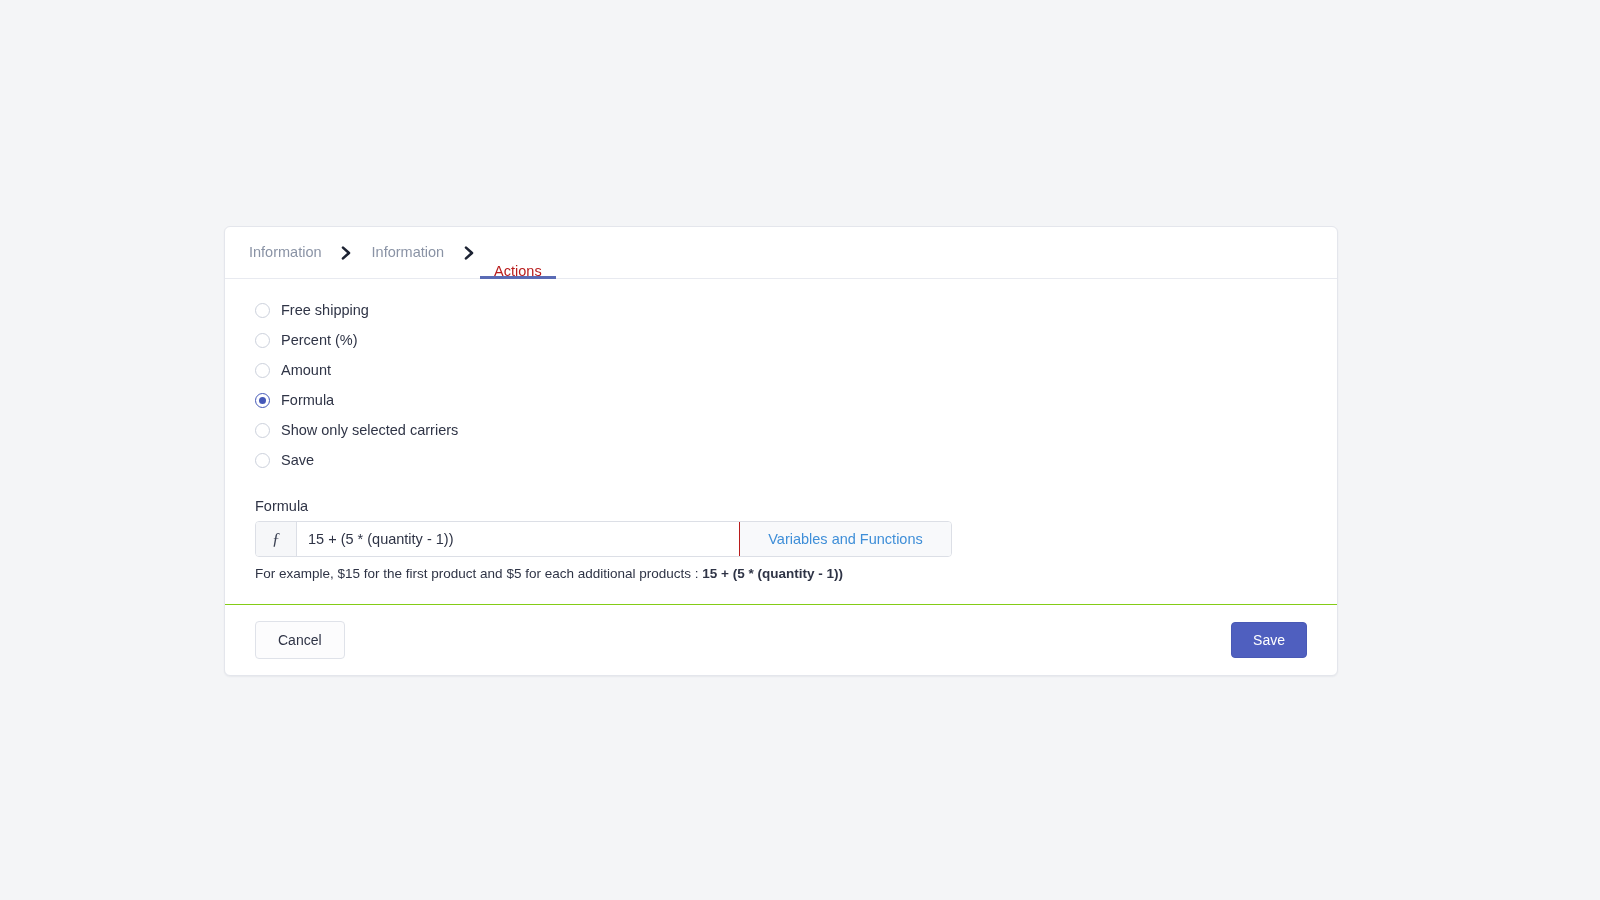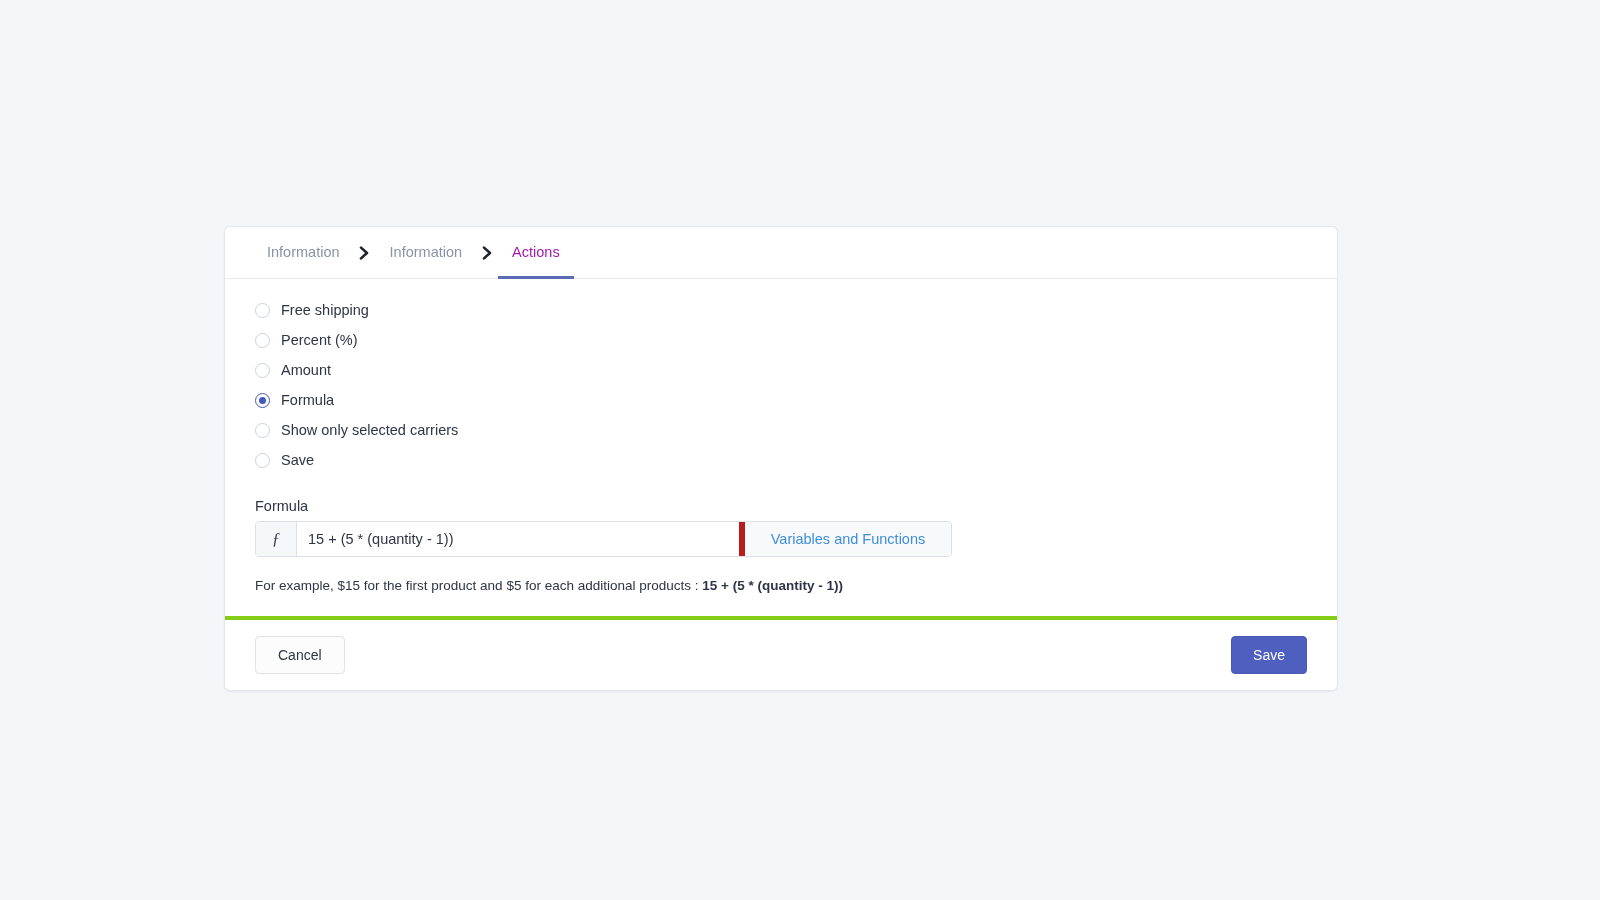--- a/index.html
+++ b/index.html
@@ -25,35 +25,36 @@
     box-shadow: 0 1px 2px rgba(25,30,60,0.06);
     overflow: hidden;
   }
 
   
   .tabs {
     display: flex;
     align-items: stretch;
     height: 52px;
     border-bottom: 1px solid #e8eaf0;
-    padding-left: 28px;
+    padding-left: 10px;
   }
   .tab {
     display: flex;
     align-items: center;
     padding: 0 14px;
     font-size: 14.5px;
     color: #8a93a5;
     position: relative;
     cursor: pointer;
     user-select: none;
     line-height: 1;
   }
   .tab.active {
-    color: #a21caf;
+    color: #b91c1c;
+    align-items: flex-end;
   }
   .tab.active .tab-underline {
     position: absolute;
     left: 0;
     right: 0;
     bottom: -1px;
     height: 3px;
     background: #5a6bb5;
   }
   .chev {
@@ -152,42 +153,43 @@
     background: #ffffff;
     padding: 0 11px;
     font-family: "Liberation Sans", sans-serif;
     font-size: 14.5px;
     color: #2f3446;
   }
   .input-suffix {
     flex: 0 0 212px;
     width: 212px;
     background: #f8f9fb;
-    border-left: 6px solid #b91c1c;
+    border-left: 1px solid #b91c1c;
     display: flex;
     align-items: center;
     justify-content: center;
     color: #3e8ed8;
     font-size: 14.5px;
     cursor: pointer;
     user-select: none;
   }
   .hint {
-    margin-top: 20px;
+    margin-top: 8px;
     font-size: 13.5px;
     color: #2f3446;
     line-height: 1.3;
   }
   .hint b { font-weight: bold; }
 
   
   .footer {
-    border-top: 4px solid #84cc16;
+    border-top: 1px solid #84cc16;
     padding: 16px 30px;
     display: flex;
+    align-items: center;
     justify-content: space-between;
   }
   .btn {
     font-family: "Liberation Sans", sans-serif;
     font-size: 14px;
     border-radius: 4px;
     cursor: pointer;
     line-height: 1;
   }
   .btn-cancel {

